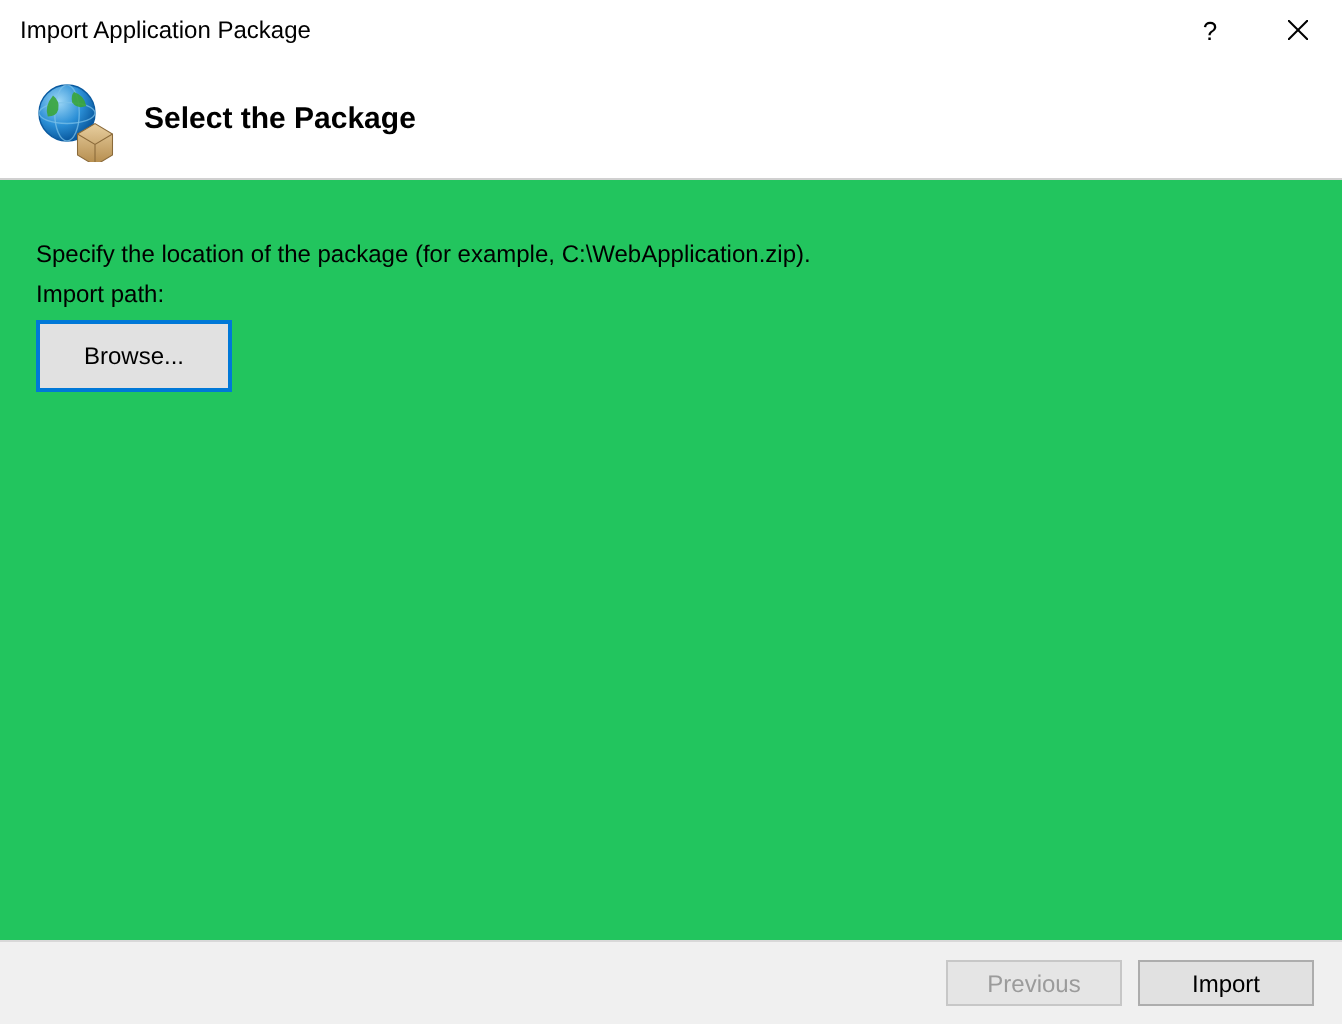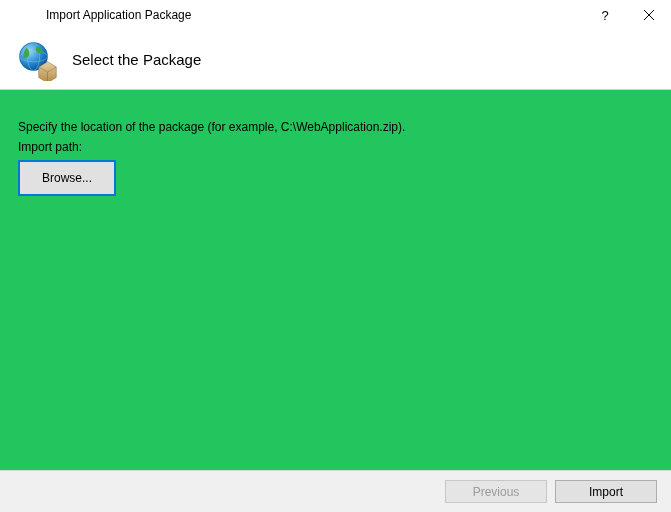--- a/index.html
+++ b/index.html
@@ -15,21 +15,20 @@
     height: 30px;
     display: flex;
     align-items: center;
     padding: 0 0 0 10px;
     background: #fff;
   }
   .titlebar-title {
     flex: 1;
     font-size: 12px;
     color: #000;
-    margin-left: 36px;
   }
   .titlebar-btn {
     width: 44px;
     height: 30px;
     display: flex;
     align-items: center;
     justify-content: center;
     color: #000;
     font-size: 14px;
   }
@@ -45,21 +44,21 @@
     background: #fff;
   }
   .header-icon {
     width: 42px;
     height: 42px;
     margin-right: 14px;
     flex-shrink: 0;
   }
   .header-title {
     font-size: 15px;
-    font-weight: normal;
+    font-weight: bold;
     color: #000;
     text-align: center;
   }
 
   .content {
     background: #22c55e;
     height: 380px;
     padding: 30px 18px 0 18px;
   }
   .instruction {
@@ -102,21 +101,21 @@
     height: 42px;
     background: #f0f0f0;
     border-top: 1px solid #d8d8d8;
     display: flex;
     justify-content: flex-end;
     align-items: center;
     padding: 0 14px;
     gap: 8px;
   }
   .wiz-btn {
-    width: 102px;
+    width: 88px;
     height: 23px;
     font-family: inherit;
     font-size: 12px;
     background: #e1e1e1;
     border: 1px solid #adadad;
     color: #000;
     cursor: pointer;
   }
   .wiz-btn:disabled {
     color: #9b9b9b;

